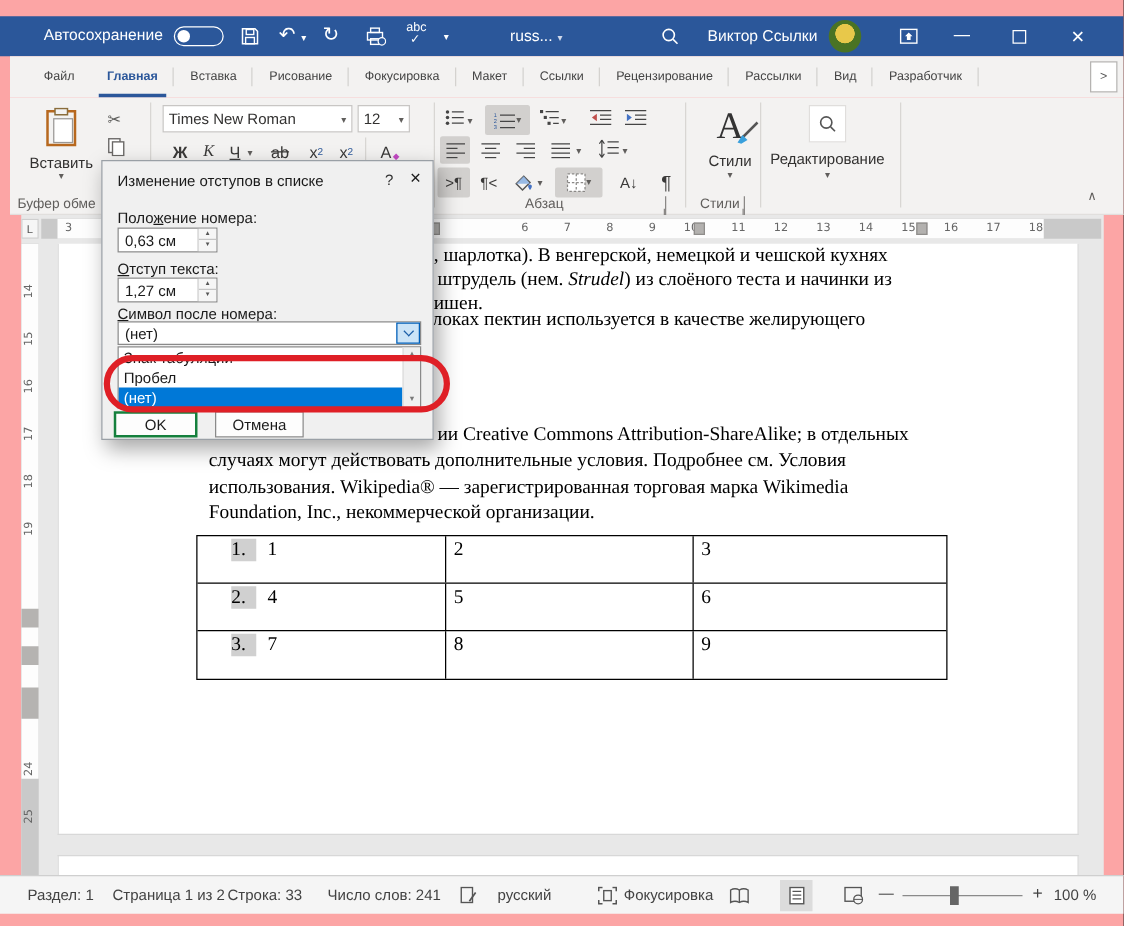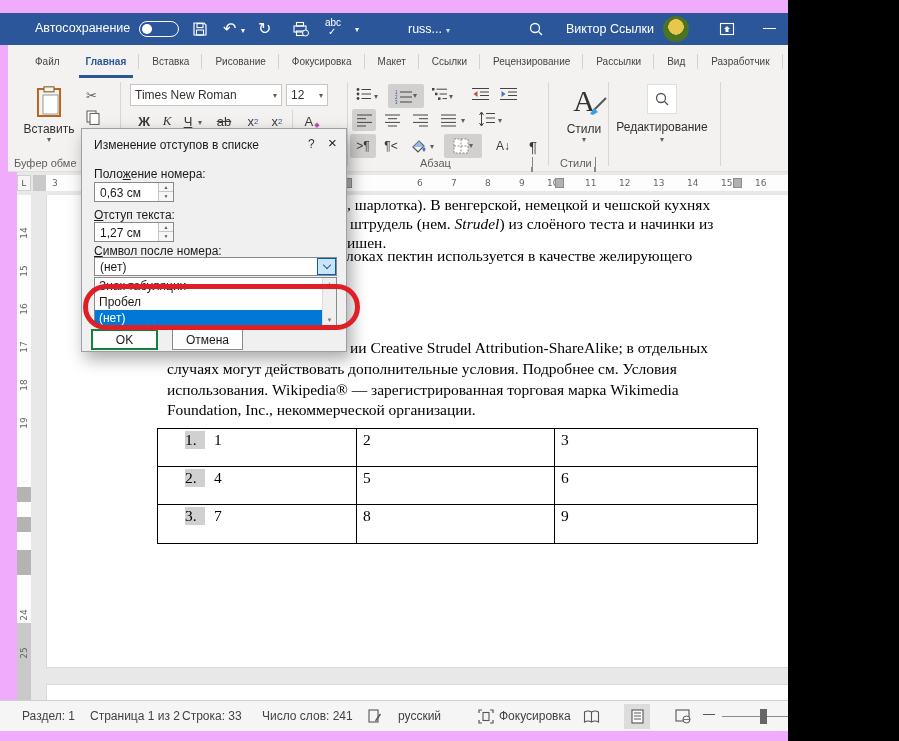--- a/index.html
+++ b/index.html
@@ -1,17 +1,17 @@
 <!DOCTYPE html>
 <html><head>
 <meta charset="utf-8">
 <style>
   *{margin:0;padding:0;box-sizing:border-box}
   html,body{background:#000}
-  .screen{position:relative;width:788px;height:741px;background:#f0abfc;overflow:hidden;
+  .screen{position:relative;width:899px;height:741px;background:#fca5a5;overflow:hidden;
     font-family:"Liberation Sans","DejaVu Sans",sans-serif;-webkit-font-smoothing:antialiased}
   .abs{position:absolute}
   .serif{font-family:"Liberation Serif","DejaVu Serif",serif}
   
   .titlebar{left:0;top:13px;width:899px;height:32px;background:#2b579a;color:#fff}
   .tb-txt{font-size:12.5px;color:#fff;white-space:nowrap}
   .tb-ic{color:#fff;font-size:15px;line-height:1}
   .toggle{width:40px;height:16px;border:1px solid #fff;border-radius:9px}
   .toggle .knob{position:absolute;left:2px;top:2px;width:10px;height:10px;border-radius:50%;background:#fff}
   .avatar{width:26px;height:26px;border-radius:50%;background:radial-gradient(circle at 50% 42%,#e8c84a 0 38%,#4a7324 40%)}
@@ -374,21 +374,21 @@
     <span class="vseg" style="top:355px;height:25px"></span>
   </div>
 
   <div class="abs page"></div>
   <div class="abs page2"></div>
 
   <span class="dline" style="left:347px;top:196px">, шарлотка). В венгерской, немецкой и чешской кухнях</span>
   <span class="dline" style="left:341px;top:215px"><span>- штрудель (нем. </span><i>Strudel</i><span>) из слоёного теста и начинки из</span></span>
   <span class="dline" style="left:347px;top:234px">ишен.</span>
   <span class="dline" style="left:346px;top:247px">локах пектин используется в качестве желирующего</span>
-  <span class="dline" style="left:350px;top:339px">ии Creative Strudel Attribution-ShareAlike; в отдельных</span>
+  <span class="dline" style="left:350px;top:339px">ии Creative Commons Attribution-ShareAlike; в отдельных</span>
   <span class="dline" style="left:167px;top:360px">случаях могут действовать дополнительные условия. Подробнее см. Условия</span>
   <span class="dline" style="left:167px;top:381px">использования. Wikipedia® — зарегистрированная торговая марка Wikimedia</span>
   <span class="dline" style="left:167px;top:401px">Foundation, Inc., некоммерческой организации.</span>
 
   <div class="abs doctable">
     <div class="trow">
       <div class="tcell first"><span class="numhl">1.</span><span class="numval">1</span></div>
       <div class="tcell">2</div>
       <div class="tcell">3</div>
     </div>

